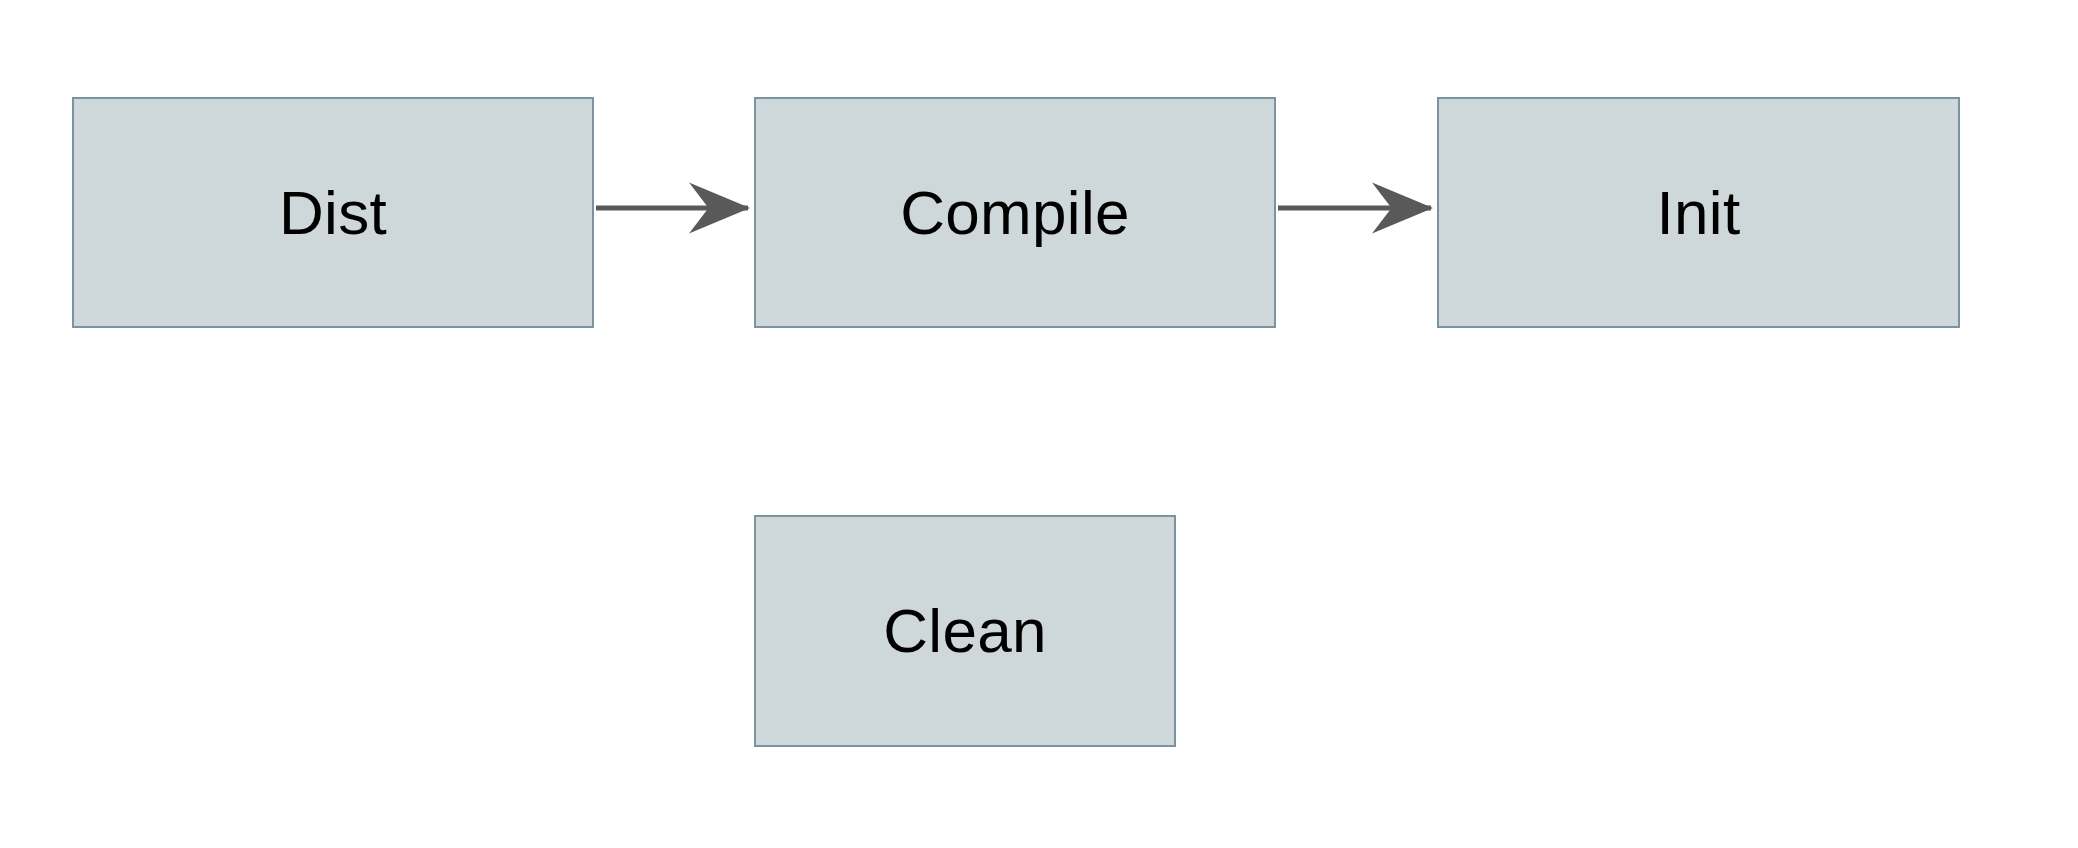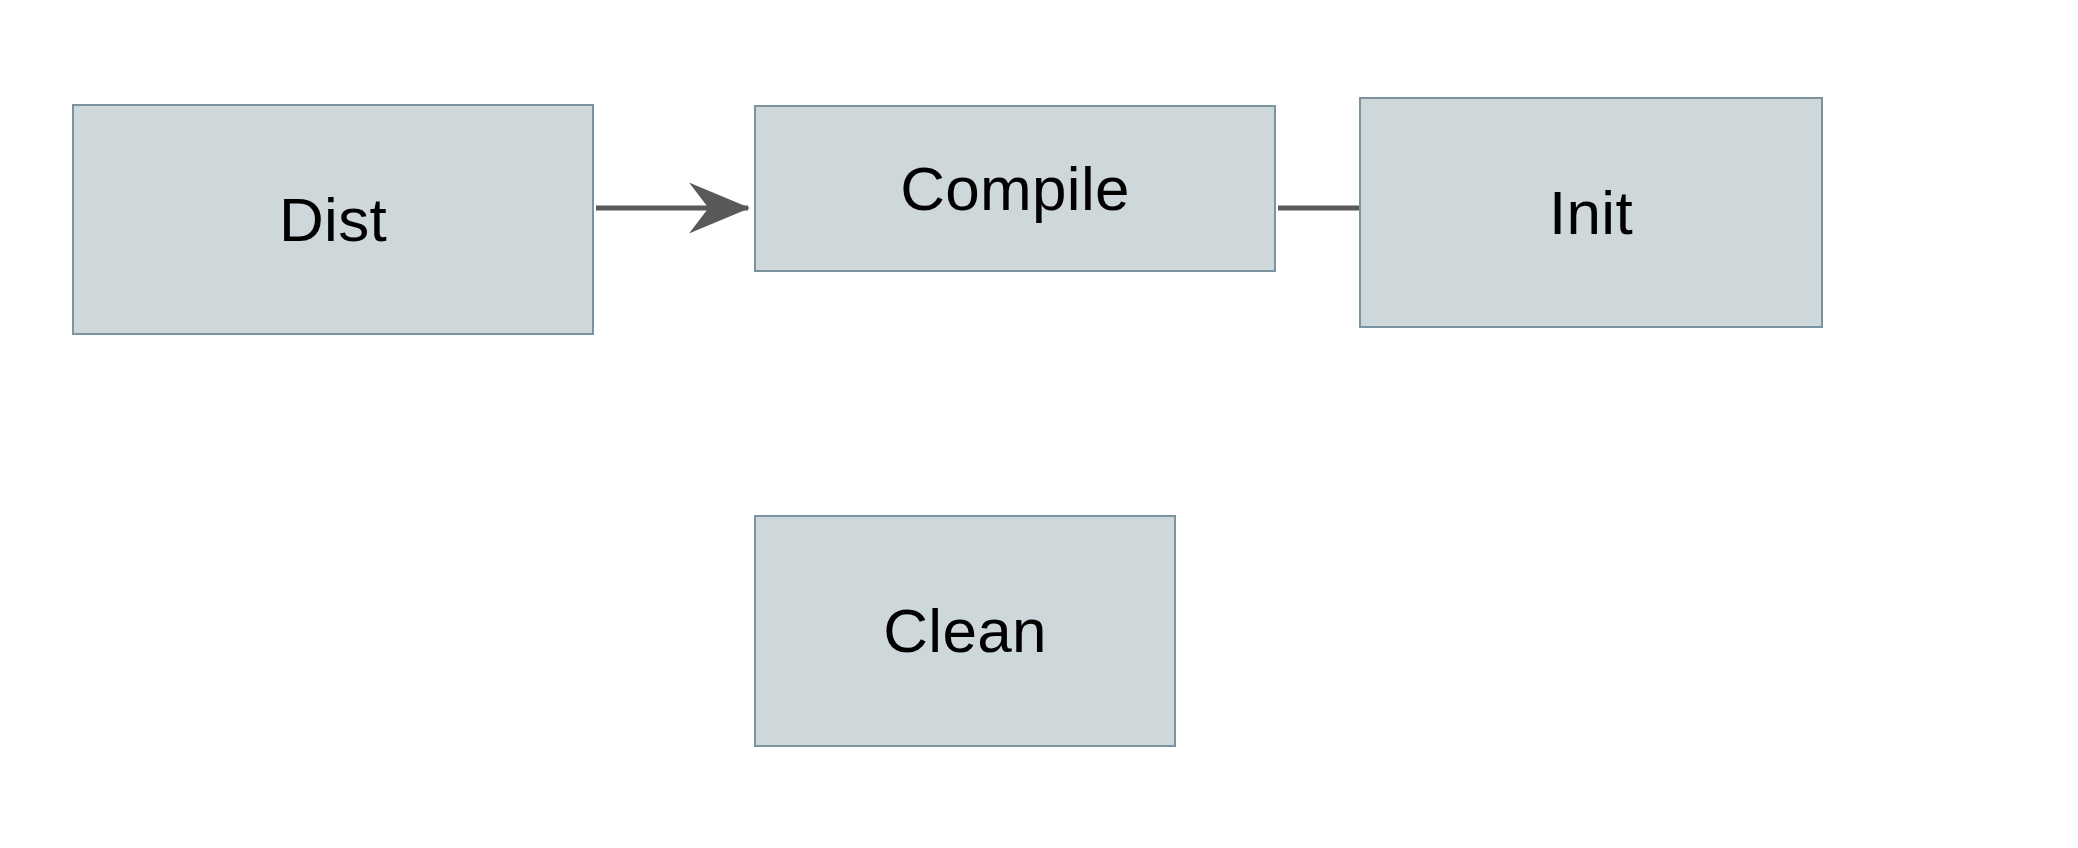--- a/index.html
+++ b/index.html
@@ -38,23 +38,23 @@
   .node-label {
     font-family: "Liberation Sans", sans-serif;
     font-size: 62px;
     font-weight: 300;
     color: #000000;
     line-height: 1;
     letter-spacing: 0.3px;
     white-space: nowrap;
     user-select: none;
   }
-  #node-dist   { left: 72px;   top: 97px;  width: 522px; height: 231px; margin-top: 7px; }
-  #node-compile{ left: 754px;  top: 105px;  width: 522px; height: 167px; }
-  #node-init   { left: 1359px; top: 97px;  width: 464px; height: 231px; justify-content: center; }
+  #node-dist   { left: 72px;   top: 97px;  width: 522px; height: 231px; }
+  #node-compile{ left: 754px;  top: 97px;  width: 522px; height: 231px; }
+  #node-init   { left: 1437px; top: 97px;  width: 523px; height: 231px; justify-content: center; }
   #node-clean  { left: 754px;  top: 515px; width: 422px; height: 232px; }
 </style>
 </head>
 <body>
 
 <div id="diagram-canvas">
 
   <svg id="edge-layer" viewBox="0 0 2078 848" xmlns="http://www.w3.org/2000/svg">
     <defs>
       <marker id="barb-arrow" markerWidth="13" markerHeight="11" refX="12.2" refY="5.5" orient="auto" markerUnits="strokeWidth">

